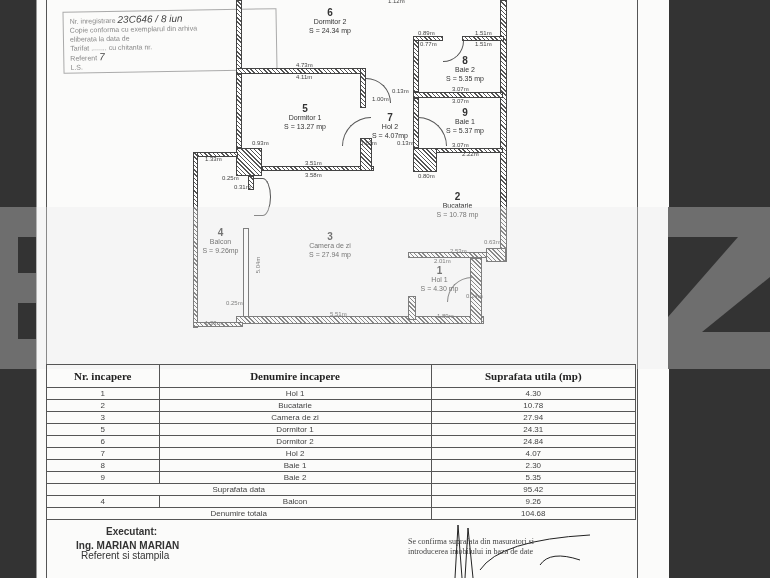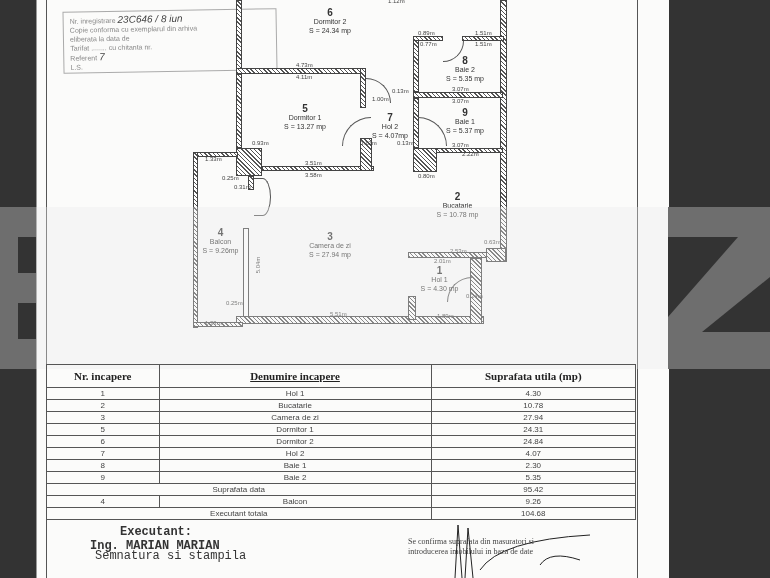--- a/index.html
+++ b/index.html
@@ -12,22 +12,22 @@
   .stamp { position:absolute; left:63px; top:10px; width:214px; height:62px; border:1px solid #aaa; font-size:7px; color:#888; line-height:9px; padding:3px 6px; box-sizing:border-box; transform:rotate(-1deg); }
   .stamp .hand { color:#444; font-size:10px; font-style:italic; }
   .wall { position:absolute; background:repeating-linear-gradient(45deg,#555 0 1px,#fff 1px 3px); border:1px solid #444; box-sizing:border-box; }
   .room-label { position:absolute; text-align:center; font-size:7px; color:#333; line-height:9px; }
   .room-label .num { font-size:10px; font-weight:bold; display:block; }
   .dim { position:absolute; font-size:6px; color:#444; }
   .door { position:absolute; border:1px solid #555; border-radius:0 100% 0 0; border-left:none; border-bottom:none; }
   table.rooms { position:absolute; left:46px; top:364px; width:590px; border-collapse:collapse; font-size:8px; color:#444; }
   table.rooms td, table.rooms th { border:1px solid #555; padding:0 2px; height:11px; text-align:center; }
   table.rooms th { font-family:"Liberation Serif", serif; font-size:11px; color:#222; height:22px; }
-  .c1 { width:110px; } .c2 { width:275px;text-decoration:underline; } .c3 { width:205px; }
-  .sig-left { position:absolute; left:90px; top:527px; font-family:Liberation Mono, monospace; font-size:12px; color:#333; line-height:10px; }
+  .c1 { width:110px; } .c2 { width:275px; } .c3 { width:205px; }
+  .sig-left { position:absolute; left:76px; top:527px; font-family:Liberation Sans, sans-serif; font-size:10px; color:#333; line-height:10px; }
   .sig-right { position:absolute; left:408px; top:537px; font-family:"Liberation Serif", serif; font-size:8px; color:#444; line-height:10px; }
 </style>
 </head>
 <body>
 
 <div class="wm-band"></div>
 <div class="wm-block" style="left:18px;top:237px;width:18px;height:36px;"></div>
 <div class="wm-block" style="left:18px;top:303px;width:18px;height:36px;"></div>
 
 <div class="paper"></div>
@@ -211,31 +211,31 @@
   <tr>
         <td colspan="2">Suprafata data</td>
         <td>95.42</td>
       </tr>
   <tr>
         <td>4</td>
         <td>Balcon</td>
         <td>9.26</td>
       </tr>
   <tr>
-        <td colspan="2">Executant totala</td>
+        <td colspan="2">Denumire totala</td>
         <td>104.68</td>
       </tr>
 </tbody>
   </table>
 
 <div class="sig-left">
   <div style="font-weight:bold;padding-left:30px;">Executant:</div>
   <div style="height:4px;"></div>
   <div style="font-weight:bold;">Ing. MARIAN MARIAN</div>
-  <div style="padding-left:5px;">Semnatura si stampila</div>
+  <div style="padding-left:5px;">Referent si stampila</div>
 </div>
 <div class="sig-right">
   <div>Se confirma suprafata din masuratori si</div>
   <div>introducerea imobilului in baza de date</div>
 </div>
 <svg style="position:absolute;left:440px;top:520px;" width="160" height="58">
   <path d="M15,58 L18,5 L22,58 M25,58 L28,8 L33,58 M40,50 Q60,20 150,15 M100,45 Q110,30 140,40" stroke="#222" fill="none" stroke-width="1"></path>
 </svg>
 
 </body></html>

